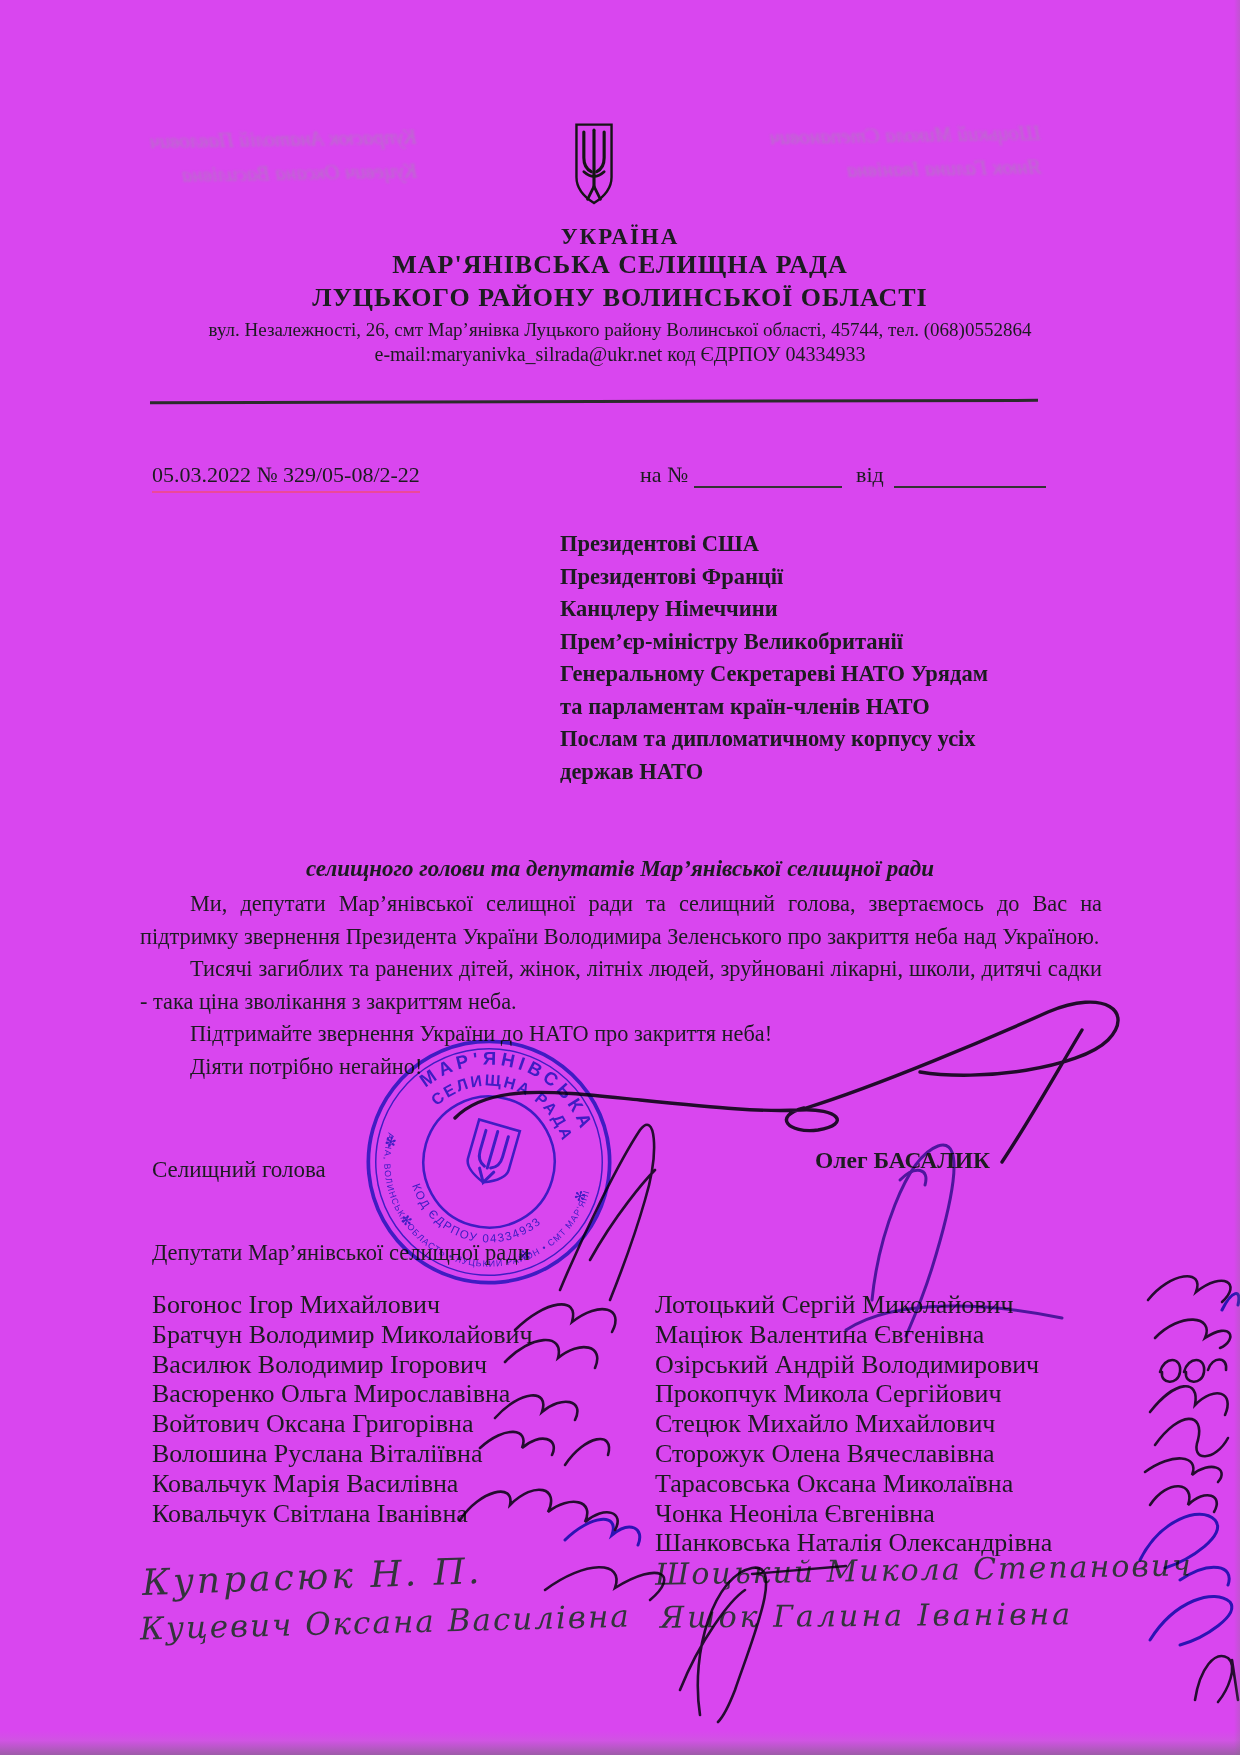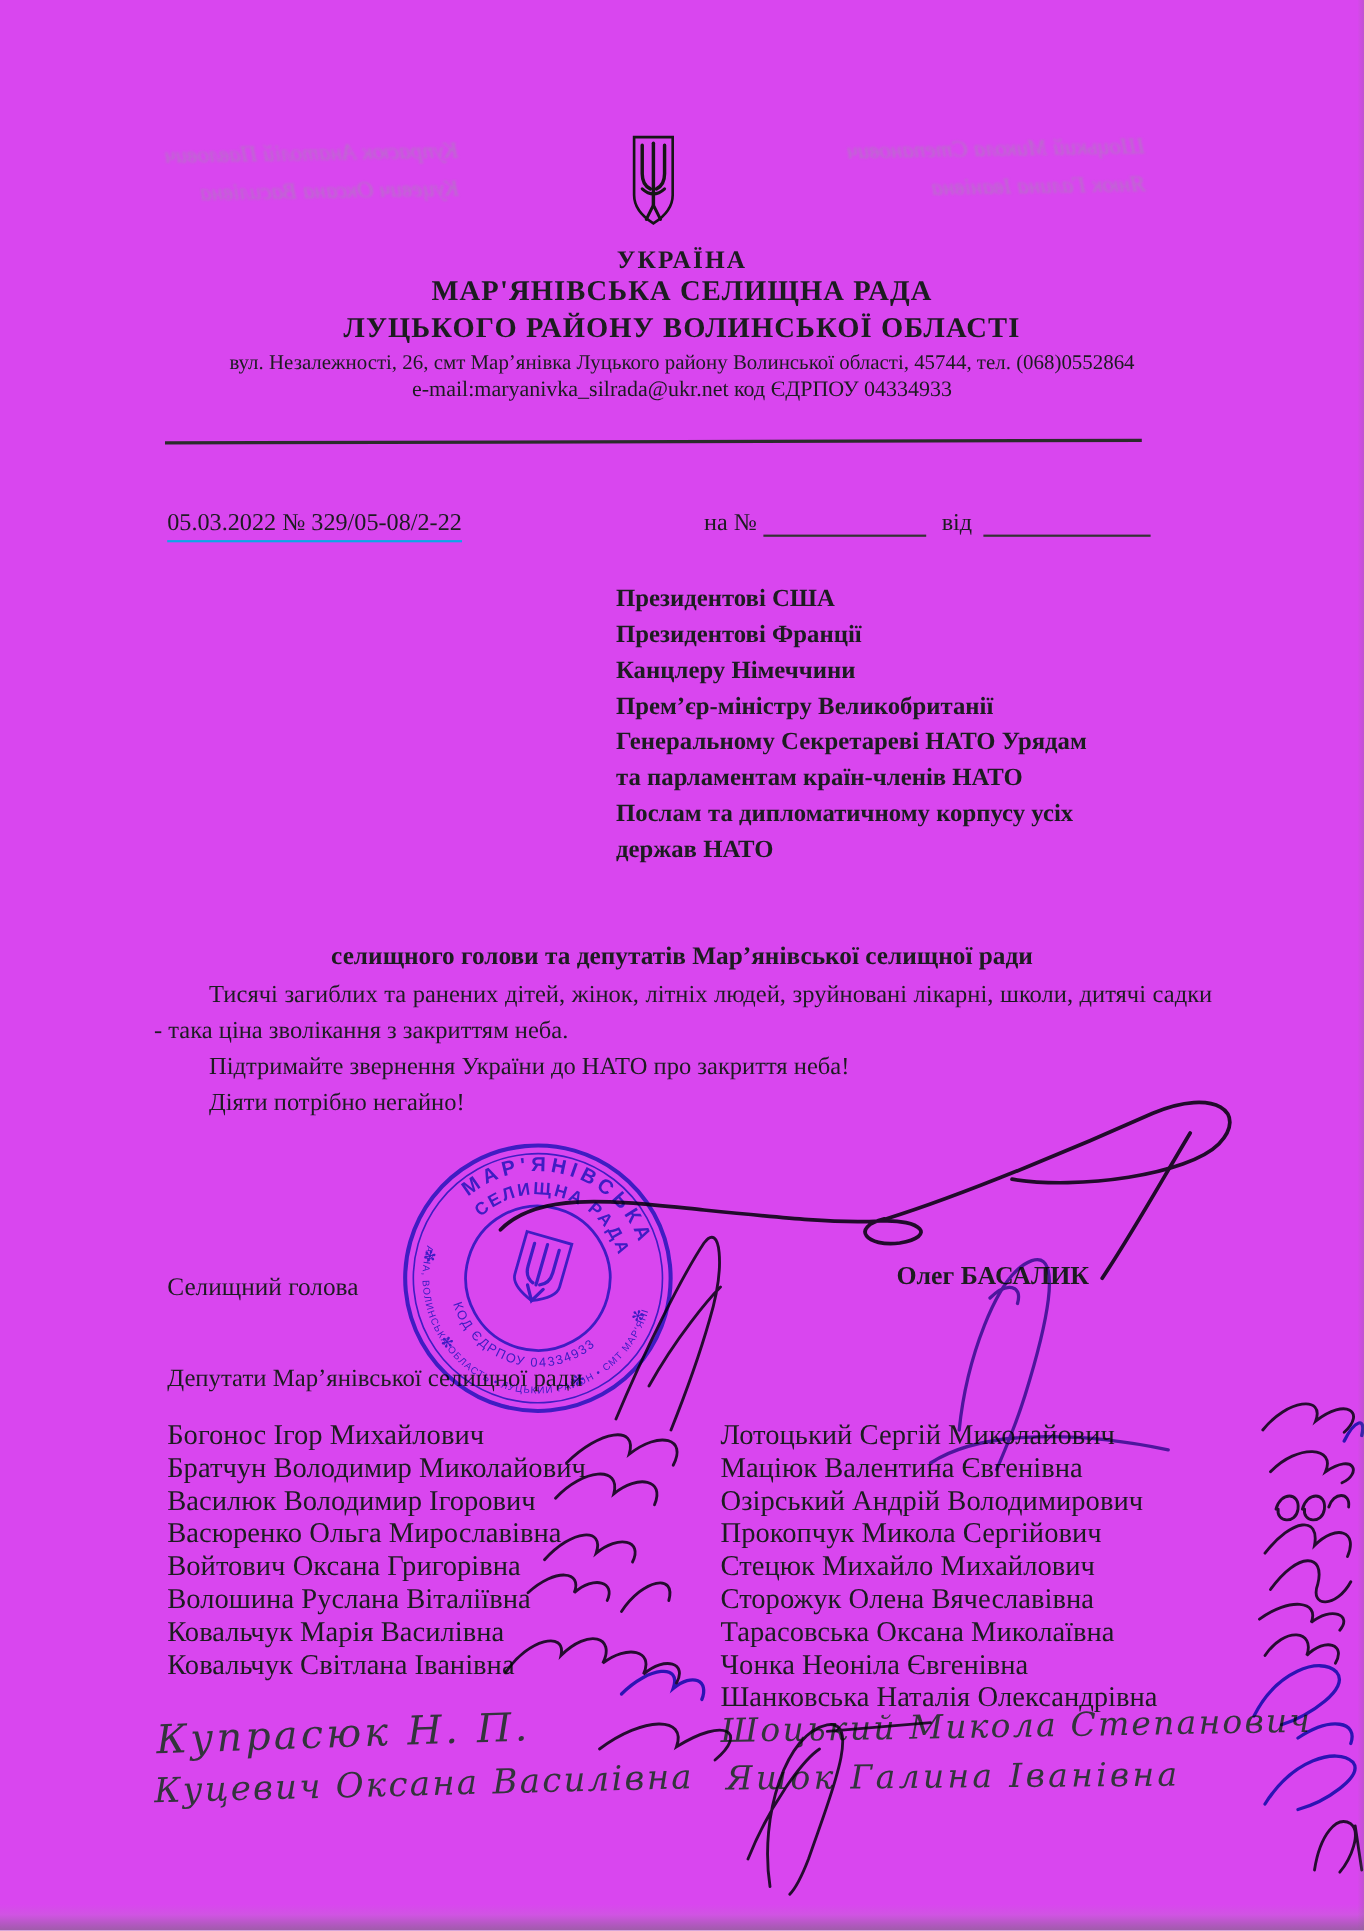--- a/index.html
+++ b/index.html
@@ -14,29 +14,29 @@
   .bleed{position:absolute;transform:scaleX(-1) rotate(1deg);color:#959aa3;opacity:.5;
          filter:blur(1.2px);font-style:italic;font-size:21px;line-height:34px;white-space:nowrap;}
   
   .country{top:224px;font-size:23px;font-weight:bold;letter-spacing:2px;}
   .org1{top:250px;font-size:26px;font-weight:bold;letter-spacing:1px;}
   .org2{top:283px;font-size:26px;font-weight:bold;letter-spacing:1px;}
   .addr{top:319px;font-size:19px;text-align:center;}
   .mail{top:343px;font-size:20px;}
   .rule{top:400px;left:150px;width:888px;height:3px;background:#2b2b2b;transform:rotate(-.15deg);}
   
-  .outno{top:462px;left:152px;font-size:22px;border-bottom:2px solid #0ea5e9;padding-bottom:3px;}
+  .outno{top:462px;left:152px;font-size:22px;border-bottom:2px solid #ec4899;padding-bottom:3px;}
   .inref{top:462px;left:640px;font-size:22px;}
   .ul{display:inline-block;border-bottom:2px solid #333;height:20px;vertical-align:bottom;}
   .u1{width:148px;margin:0 14px 0 6px;}
   .u2{width:152px;margin-left:10px;}
   
   .addressees{top:528px;left:560px;font-size:22.5px;font-weight:bold;line-height:32.5px;white-space:nowrap;}
   .title1{top:822px;font-size:23px;font-weight:bold;}
-  .title2{top:856px;font-size:23px;font-weight:bold;}
+  .title2{top:856px;font-size:23px;font-weight:bold;font-style:italic;}
   .bodytext{top:888px;left:140px;width:962px;font-size:22.3px;line-height:32.6px;text-align:justify;}
   .bodytext p{margin:0;text-indent:50px;}
   
   .role{top:1157px;left:152px;font-size:23px;}
   .signame{top:1147px;left:815px;font-size:23.5px;font-weight:bold;}
   .dephead{top:1240px;left:152px;font-size:22.5px;}
   .col{position:absolute;top:1290px;font-size:26px;line-height:29.8px;white-space:nowrap;}
   .col-left{left:152px;}
   .col-right{left:655px;}
   
@@ -95,20 +95,21 @@
     <div>Прем’єр-міністру Великобританії</div>
     <div>Генеральному Секретареві НАТО Урядам</div>
     <div>та парламентам країн-членів НАТО</div>
     <div>Послам та дипломатичному корпусу усіх</div>
     <div>держав НАТО</div>
   </div>
 
   <div class="abs center title2">селищного голови та депутатів Мар’янівської селищної ради</div>
 
   <div class="abs bodytext">
+    <p>Ми, депутати Мар’янівської селищної ради та селищний голова, звертаємось до Вас на підтримку звернення Президента України Володимира Зеленського про закриття неба над Україною.</p>
     <p>Тисячі загиблих та ранених дітей, жінок, літніх людей, зруйновані лікарні, школи, дитячі садки - така ціна зволікання з закриттям неба.</p>
     <p>Підтримайте звернення України до НАТО про закриття неба!</p>
     <p>Діяти потрібно негайно!</p>
   </div>
 
   <span class="abs role">Селищний голова</span>
   <span class="abs signame">Олег БАСАЛИК</span>
 
   <div class="abs dephead">Депутати Мар’янівської селищної ради</div>
   <div class="col col-left">

